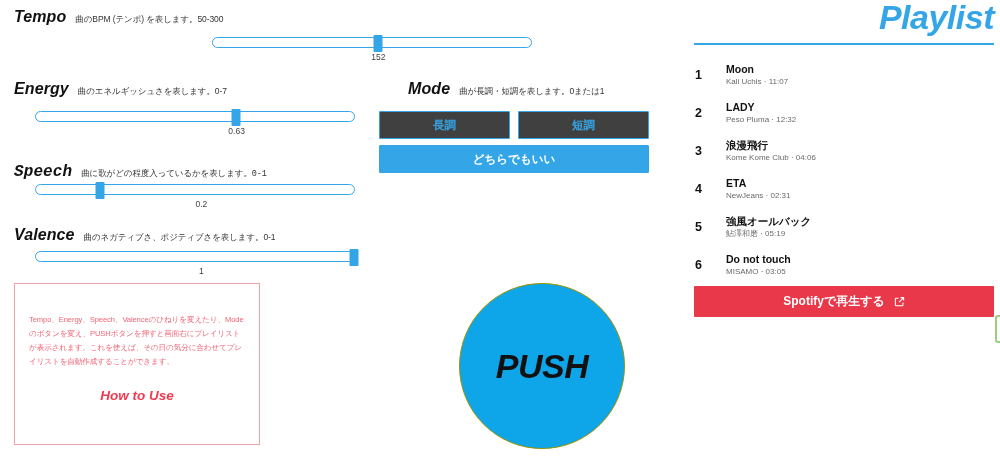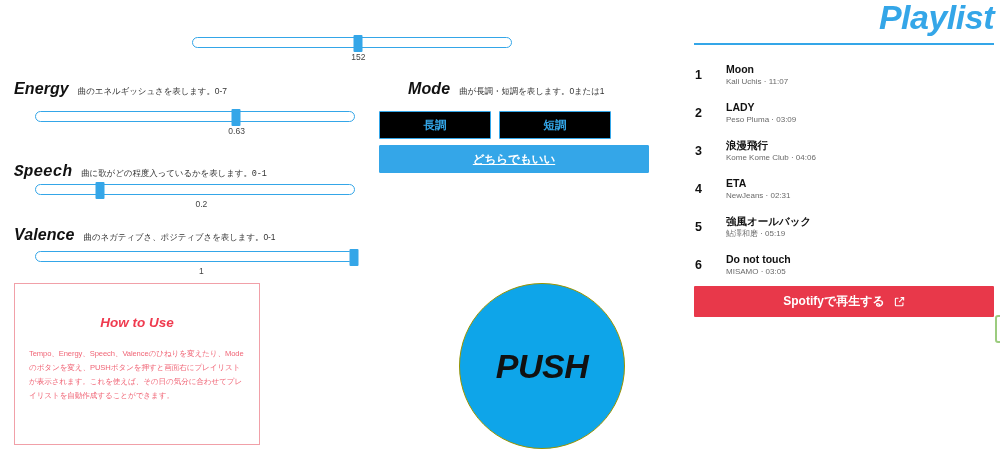--- a/index.html
+++ b/index.html
@@ -70,24 +70,24 @@
     white-space: nowrap;
   }
 
   
   .mode-btn-row {
     position: absolute;
     display: flex;
     gap: 8px;
   }
   .mode-btn {
-    width: 112px;
+    width: 131px;
     height: 28px;
     border: 1px solid #34a6e8;
-    background: #000000;
+    background: #404040;
     color: #34a6e8;
     font-size: 11.5px;
     font-weight: bold;
     display: flex;
     align-items: center;
     justify-content: center;
     cursor: pointer;
     border-radius: 1px;
   }
   .mode-btn-wide {
@@ -97,21 +97,20 @@
     background: #34a6e8;
     border: 1px solid #34a6e8;
     color: #ffffff;
     font-size: 11.5px;
     font-weight: bold;
     display: flex;
     align-items: center;
     justify-content: center;
     cursor: pointer;
     border-radius: 1px;
-    text-decoration: underline;
   }
 
   
   #howto {
     position: absolute;
     left: 14px;
     top: 283px;
     width: 246px;
     height: 162px;
     border: 1px solid #f1a0a8;
@@ -243,21 +242,25 @@
     border: 2px solid #9ccc7f;
     border-radius: 3px;
     background: #ffffff;
   }
 </style>
 </head>
 <body>
 
 <div id="app">
 
-  <div class="slider-wrap" style="left:192px; top:37px; width:320px;">
+  <div class="param-label-row" style="left:14px; top:8px;">
+    <span class="param-name">Tempo</span>
+    <span class="param-desc">曲のBPM (テンポ) を表します。50-300</span>
+  </div>
+  <div class="slider-wrap" style="left:212px; top:37px; width:320px;">
     <div class="slider-track">
       <div class="slider-thumb" style="left:52%;"></div>
     </div>
     <div class="slider-value" style="left:52%;">152</div>
   </div>
 
   <div class="param-label-row" style="left:14px; top:80px;">
     <span class="param-name">Energy</span>
     <span class="param-desc">曲のエネルギッシュさを表します。0-7</span>
   </div>
@@ -294,22 +297,22 @@
     <span class="param-name">Mode</span>
     <span class="param-desc">曲が長調・短調を表します。0または1</span>
   </div>
   <div class="mode-btn-row" style="left:379px; top:111px;">
     <div class="mode-btn">長調</div>
     <div class="mode-btn">短調</div>
   </div>
   <div class="mode-btn-wide" style="left:379px; top:145px;">どちらでもいい</div>
 
   <div id="howto">
+    <div id="howto-body">Tempo、Energy、Speech、Valenceのひねりを変えたり、Modeのボタンを変え、PUSHボタンを押すと画面右にプレイリストが表示されます。これを使えば、その日の気分に合わせてプレイリストを自動作成することができます。</div>
     <div id="howto-title">How to Use</div>
-    <div id="howto-body">Tempo、Energy、Speech、Valenceのひねりを変えたり、Modeのボタンを変え、PUSHボタンを押すと画面右にプレイリストが表示されます。これを使えば、その日の気分に合わせてプレイリストを自動作成することができます。</div>
   </div>
 
   <div id="push-button">
     <span id="push-label">PUSH</span>
   </div>
 
   <div id="playlist-panel">
     <div id="playlist-title">Playlist</div>
     <div id="playlist-rule"></div>
 
@@ -318,21 +321,21 @@
         <div class="track-index">1</div>
         <div class="track-meta">
           <div class="track-title">Moon</div>
           <div class="track-sub">Kali Uchis · 11:07</div>
         </div>
       </div>
       <div class="track-row">
         <div class="track-index">2</div>
         <div class="track-meta">
           <div class="track-title">LADY</div>
-          <div class="track-sub">Peso Pluma · 03:09</div>
+          <div class="track-sub">Peso Pluma · 12:32</div>
         </div>
       </div>
       <div class="track-row">
         <div class="track-index">3</div>
         <div class="track-meta">
           <div class="track-title">浪漫飛行</div>
           <div class="track-sub">Kome Kome Club · 04:06</div>
         </div>
       </div>
       <div class="track-row">

